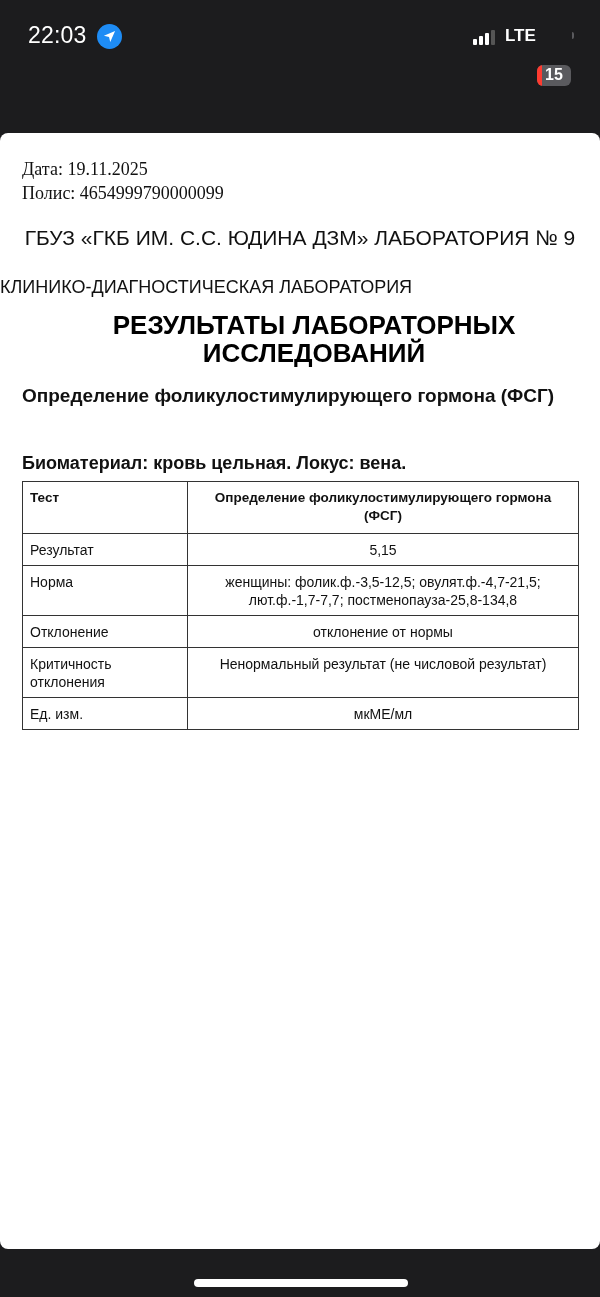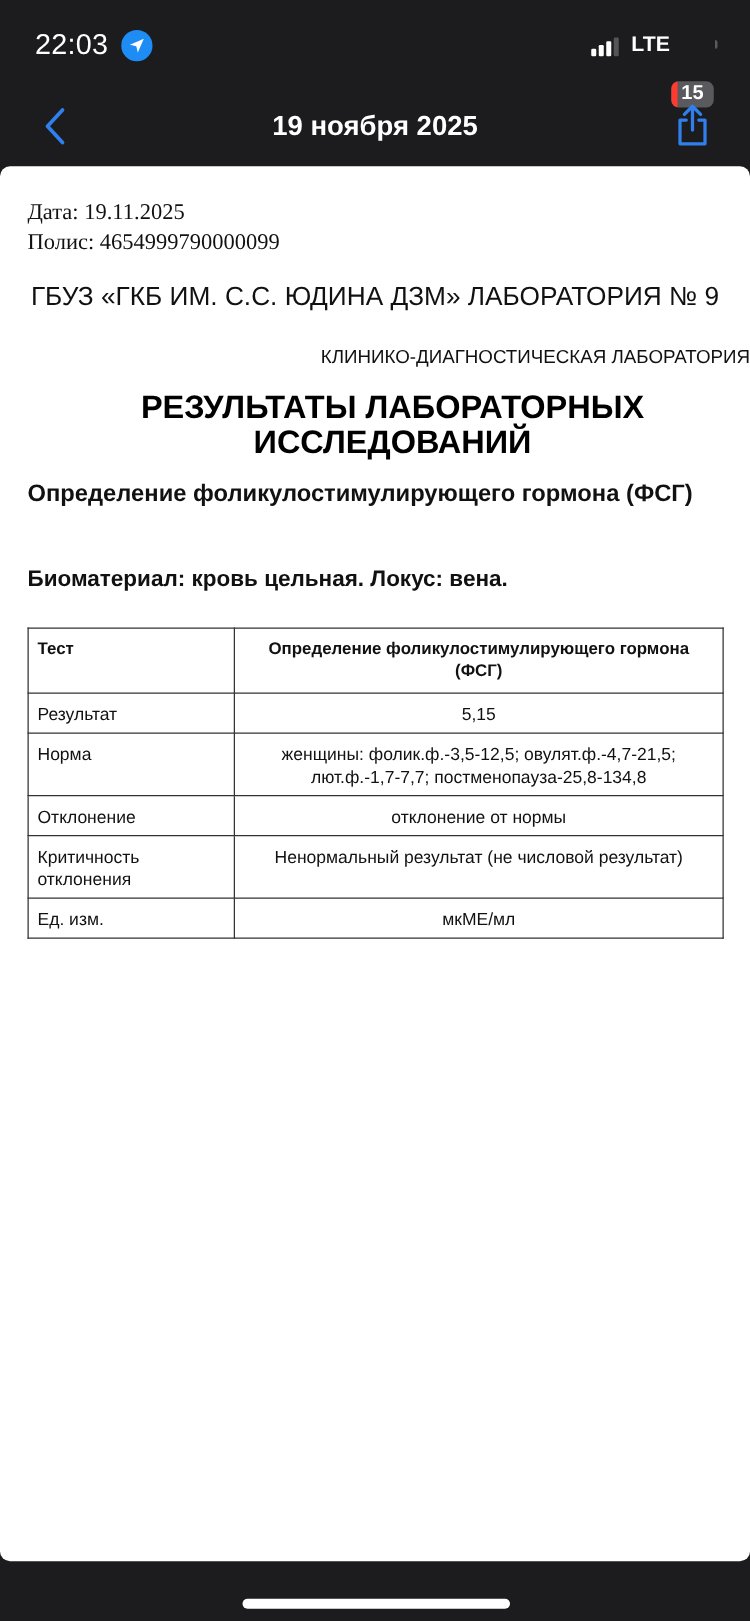--- a/index.html
+++ b/index.html
@@ -64,38 +64,38 @@
     }
     .meta {
       position: absolute; left: 22px; top: 24px;
       font-family: "Liberation Serif", serif; font-size: 18px; line-height: 24px; color: #111;
     }
     .org {
       position: absolute; left: 0; right: 0; top: 92px; text-align: center;
       font-size: 21px; line-height: 25px; color: #111; padding: 0 20px;
     }
     .dept {
-      position: absolute; left: 0; right: 0; top: 144px; text-align: right;
-      font-size: 15px; color: #111;
+      position: absolute; left: 0; right: 0; top: 144px; text-align: left;
+      font-size: 18px; color: #111;
     }
     .doc-title {
       position: absolute; left: 0; right: 0; top: 178px; text-align: center;
       font-size: 26px; font-weight: bold; line-height: 28px; color: #000; padding-left: 28px;
     }
     .test-name {
       position: absolute; left: 22px; top: 250px; width: 540px;
       font-size: 19px; font-weight: bold; line-height: 26px; color: #111;
     }
     .biomaterial {
       position: absolute; left: 22px; top: 320px;
       font-size: 18px; font-weight: bold; color: #111;
     }
     table.results {
       position: absolute; left: 22px; top: 348px; width: 557px;
-      border-collapse: collapse; font-size: 14px; color: #111; margin-top: 21px;
+      border-collapse: collapse; font-size: 14px; color: #111;
     }
     table.results td {
       border: 1.3px solid #333; vertical-align: top; padding: 7px 7px 6px 7px; line-height: 18px;
     }
     table.results td.label { width: 165px; text-align: left; }
     table.results td.value { text-align: center; }
     table.results tr.header td { font-weight: bold; font-size: 13.5px; height: 52px; }
     table.results tr.r-result td { height: 31px; }
     table.results tr.r-norm td { height: 50px; }
     table.results tr.r-dev td { height: 31px; }
@@ -126,35 +126,20 @@
       <span class="dim" style="left:18px;height:15px"></span>
     </div>
     <span class="lte">LTE</span>
     <div class="battery">
       <div class="level"></div>
       <div class="pct">15</div>
     </div>
     <div class="battery-tip"></div>
   </div>
 
-  <div class="nav-bar">
-    <div class="back-btn">
-      <svg width="30" height="34" viewBox="0 0 30 34">
-        <path d="M20 4 L8 17 L20 30" fill="none" stroke="#2f80ed" stroke-width="3" stroke-linecap="round" stroke-linejoin="round"></path>
-      </svg>
-    </div>
-    <div class="nav-title">19 ноября 2025</div>
-    <div class="share-btn">
-      <svg width="32" height="36" viewBox="0 0 32 36">
-        <path d="M16 3 L16 22" stroke="#2f80ed" stroke-width="2.6" stroke-linecap="round"></path>
-        <path d="M9.5 9.5 L16 3 L22.5 9.5" fill="none" stroke="#2f80ed" stroke-width="2.6" stroke-linecap="round" stroke-linejoin="round"></path>
-        <path d="M11 14 L6 14 L6 33 L26 33 L26 14 L21 14" fill="none" stroke="#2f80ed" stroke-width="2.6" stroke-linecap="round" stroke-linejoin="round"></path>
-      </svg>
-    </div>
-  </div>
 
   <div class="page">
     <div class="meta">
       <div>Дата: 19.11.2025</div>
       <div>Полис: 4654999790000099</div>
     </div>
 
     <div class="org">ГБУЗ «ГКБ ИМ. С.С. ЮДИНА ДЗМ» ЛАБОРАТОРИЯ № 9</div>
     <div class="dept">КЛИНИКО-ДИАГНОСТИЧЕСКАЯ ЛАБОРАТОРИЯ</div>
 

